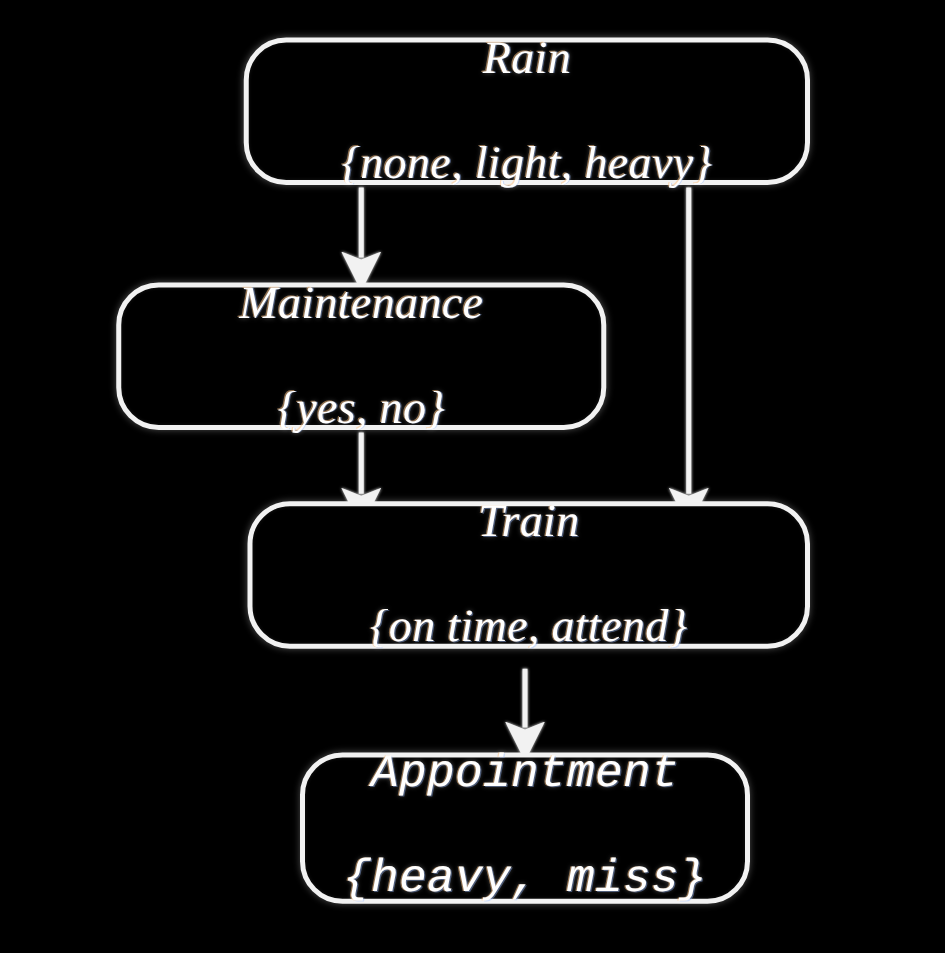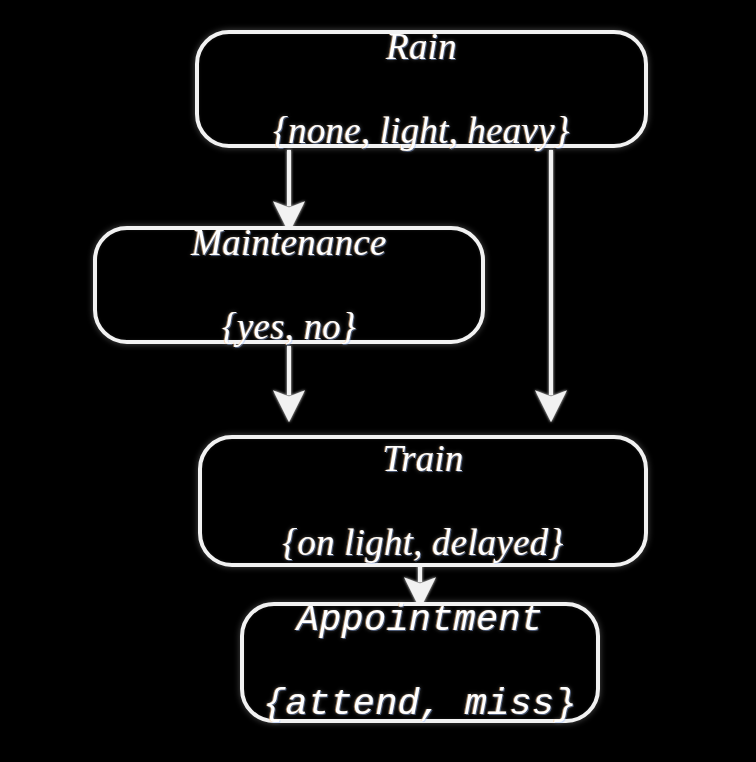--- a/index.html
+++ b/index.html
@@ -52,21 +52,21 @@
       -1px -0.5px 0 rgba(255,196,132,0.50),
        1px  0.5px 0 rgba(150,185,255,0.40),
        0 0 4px rgba(255,255,255,0.35);
   }
   .node-title   { font-size: 37px; }
   .node-domain  { font-size: 37px; margin-top: 40px; }
 
   
   #node-rain         { left: 195px; top: 30px;  width: 453px; height: 118px; justify-content: center; }
   #node-maintenance  { left: 93px;  top: 226px; width: 392px; height: 118px; }
-  #node-train        { left: 198px; top: 435px; width: 450px; height: 132px; }
+  #node-train        { left: 198px; top: 401px; width: 450px; height: 118px; }
   #node-appointment  { left: 240px; top: 602px; width: 360px; height: 121px; font-family: Liberation Mono, monospace; }
 </style>
 </head>
 <body>
 
 <div id="canvas">
 
   <svg id="edges" viewBox="0 0 756 762" width="756" height="762" xmlns="http://www.w3.org/2000/svg">
     <defs>
       <marker id="arrowhead" markerWidth="10" markerHeight="10" refX="1.2" refY="4" orient="auto" markerUnits="strokeWidth">
@@ -94,21 +94,21 @@
     <div class="node-domain">{none, light, heavy}</div>
   </div>
 
   <div class="node" id="node-maintenance">
     <div class="node-title">Maintenance</div>
     <div class="node-domain">{yes, no}</div>
   </div>
 
   <div class="node" id="node-train">
     <div class="node-title">Train</div>
-    <div class="node-domain">{on light, delayed}</div>
+    <div class="node-domain">{on time, attend}</div>
   </div>
 
   <div class="node" id="node-appointment">
     <div class="node-title">Appointment</div>
-    <div class="node-domain">{attend, miss}</div>
+    <div class="node-domain">{heavy, miss}</div>
   </div>
 
 </div>
 
 </body></html>

